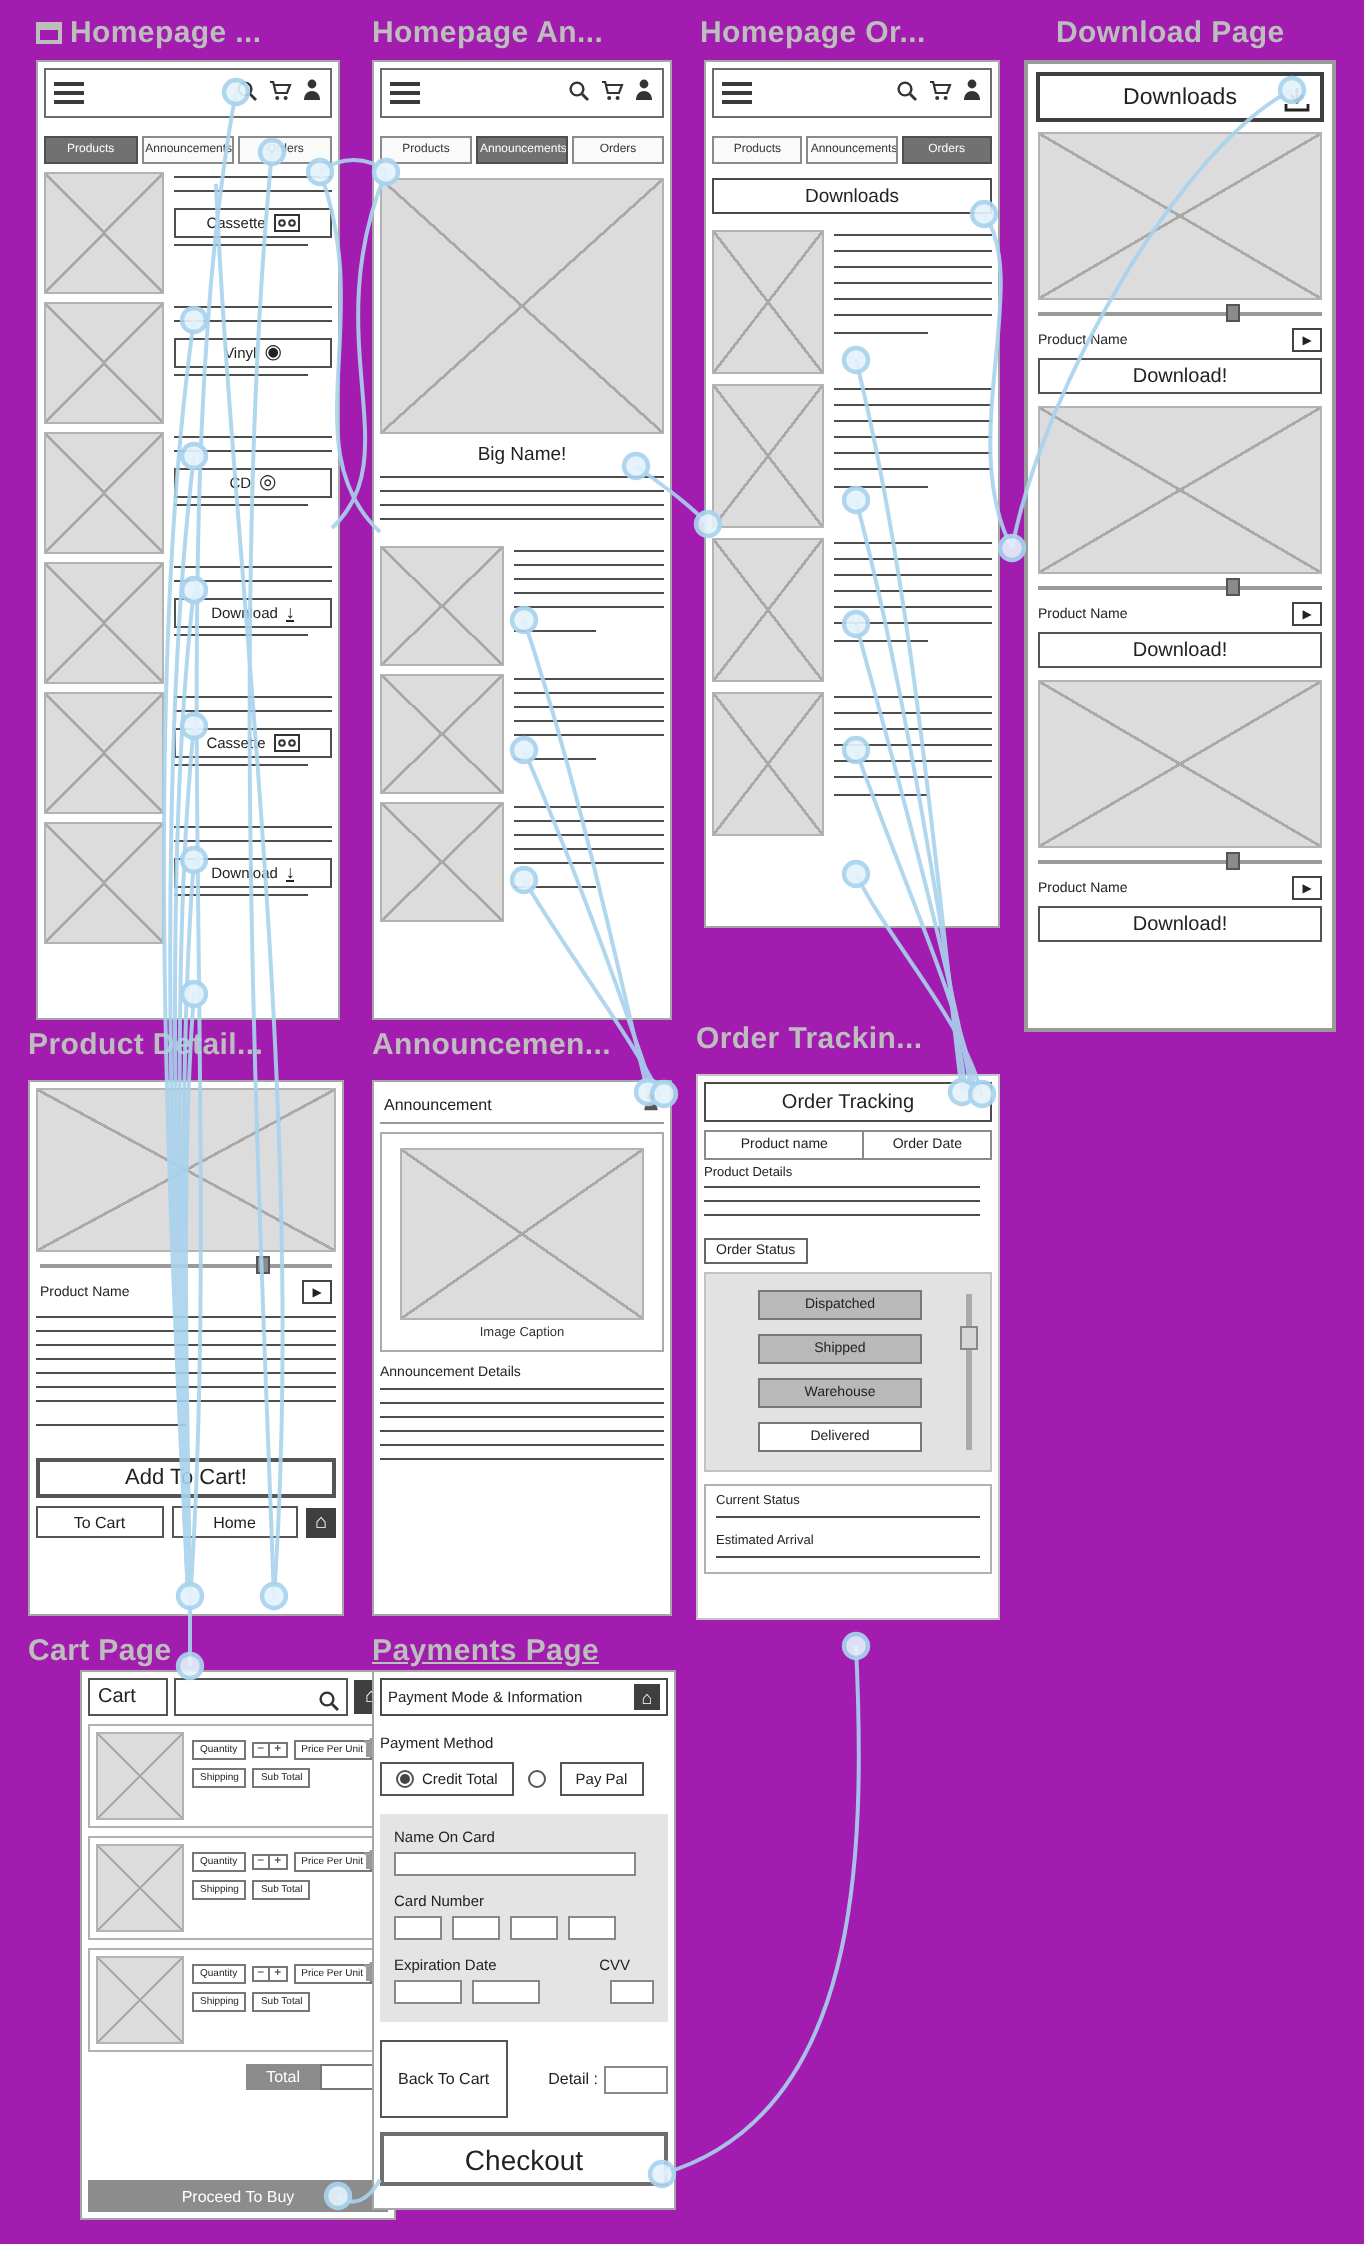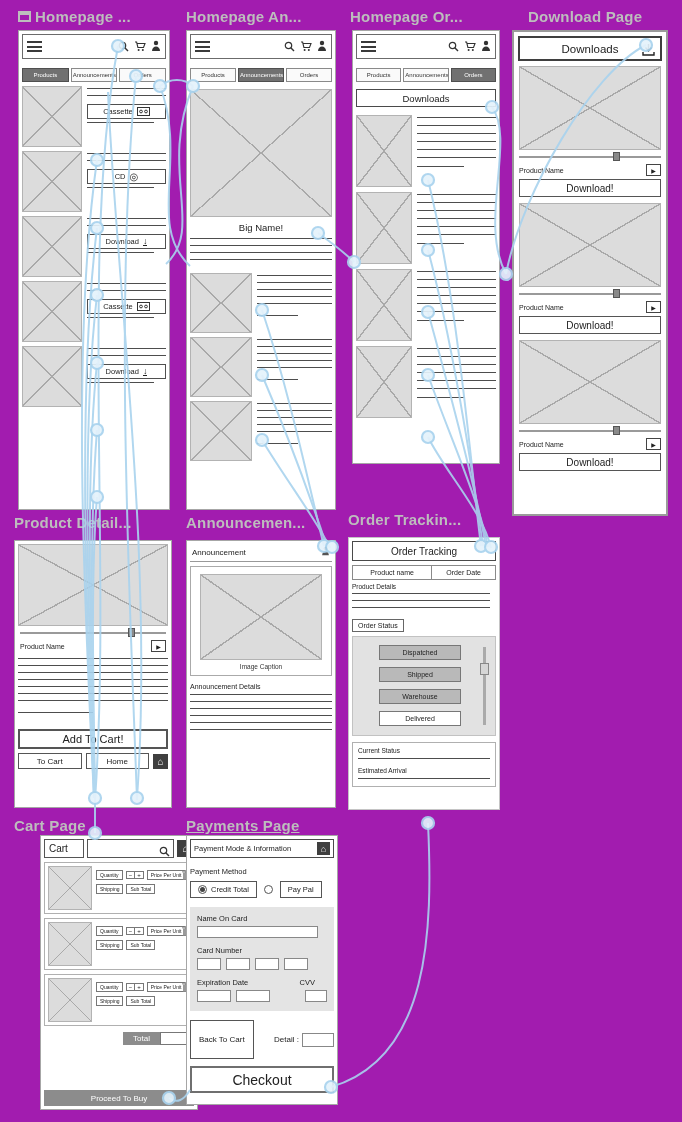--- a/index.html
+++ b/index.html
@@ -171,20 +171,31 @@
           <svg width="13" height="9" viewBox="0 0 13 9">
               <rect x=".5" y=".5" width="12" height="8" fill="none" stroke="#333"></rect>
               <circle cx="4" cy="4.5" r="1.4" fill="none" stroke="#333"></circle>
               <circle cx="9" cy="4.5" r="1.4" fill="none" stroke="#333"></circle>
             </svg>
         </div>
         <div class="tl" style="height:6px;width:85%;"></div>
       </div>
     </div>
 
+    <div class="prow">
+      <div class="ximg" style="width:60px;height:61px;flex:none;"></div>
+      <div class="pcol">
+        <div class="tl" style="height:13px;"></div>
+        <div class="fmtbtn">
+          <span>Vinyl</span>
+          <span class="gly">◉</span>
+        </div>
+        <div class="tl" style="height:6px;width:85%;"></div>
+      </div>
+    </div>
 
     <div class="prow">
       <div class="ximg" style="width:60px;height:61px;flex:none;"></div>
       <div class="pcol">
         <div class="tl" style="height:13px;"></div>
         <div class="fmtbtn">
           <span>CD</span>
           <span class="gly">◎</span>
         </div>
         <div class="tl" style="height:6px;width:85%;"></div>

